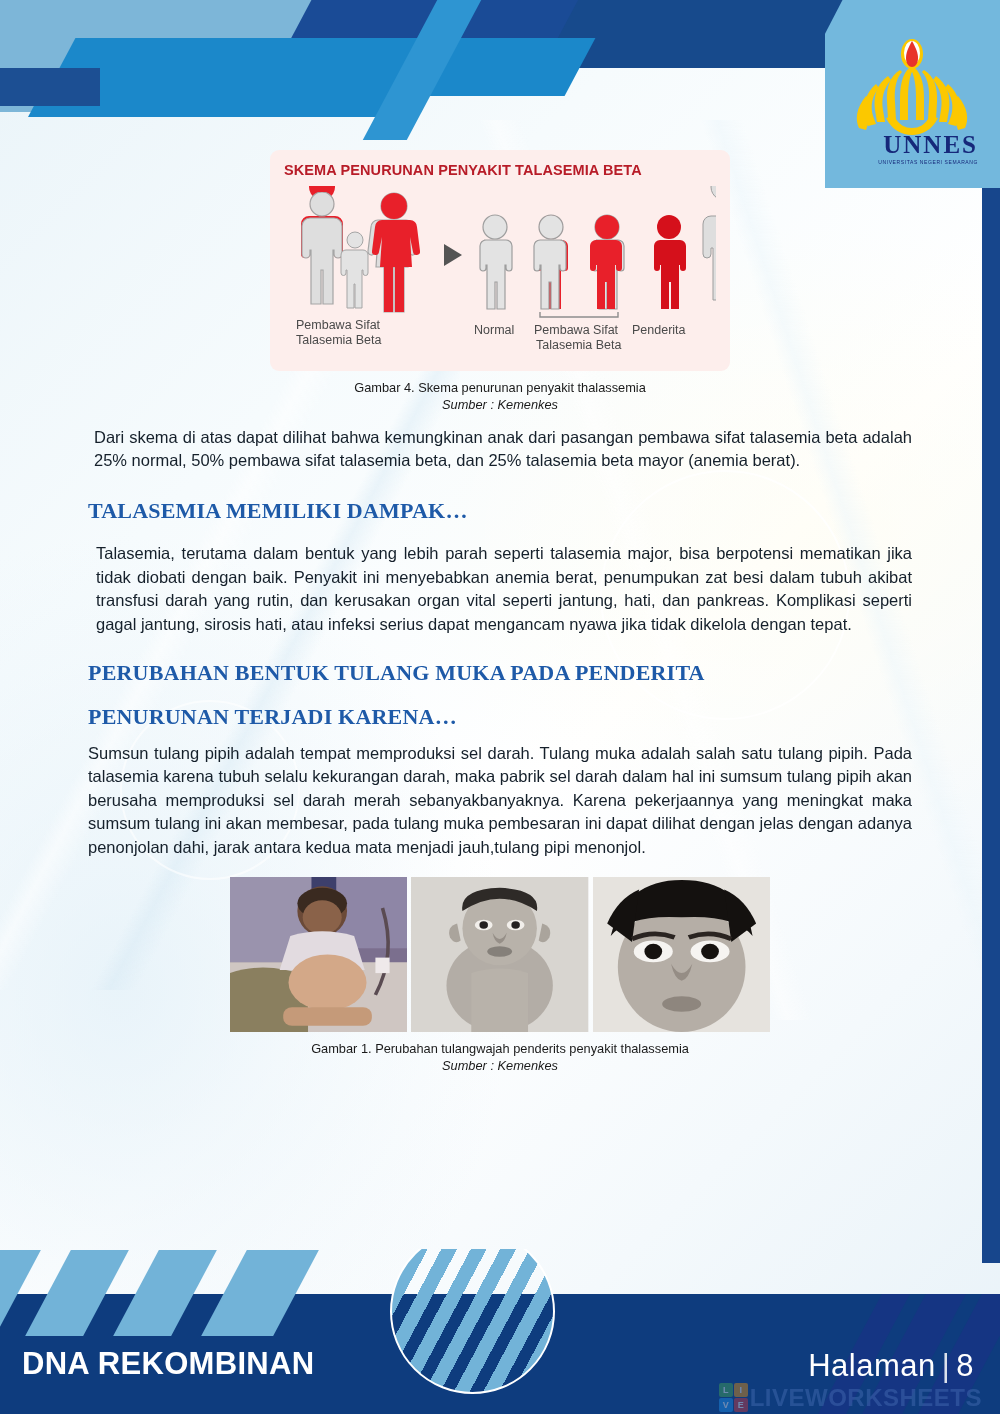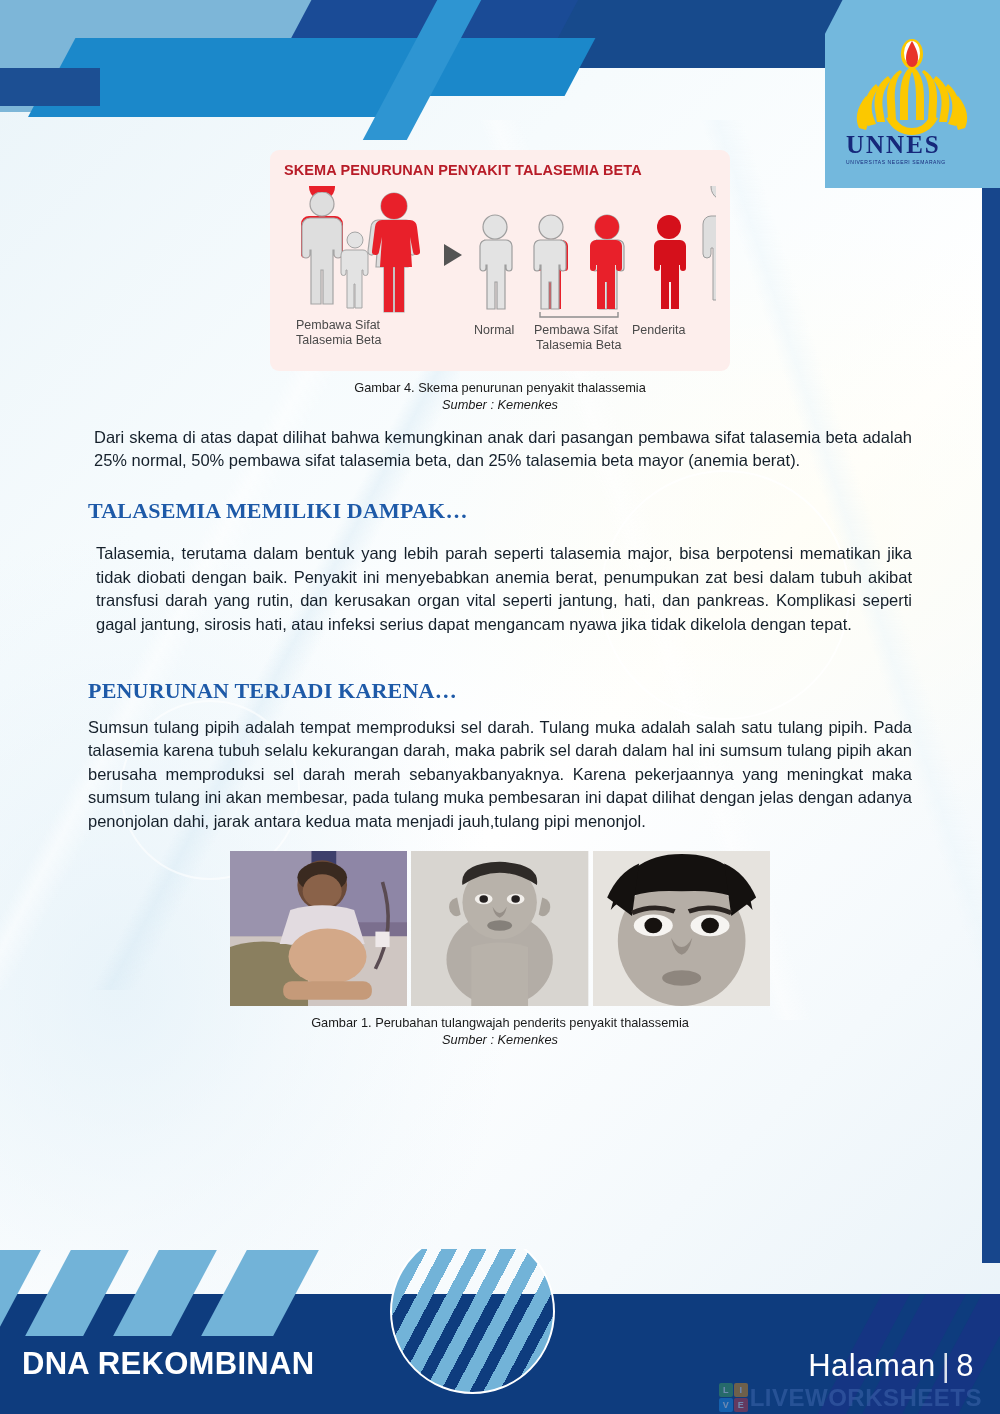--- a/index.html
+++ b/index.html
@@ -47,21 +47,21 @@
   .hdr-mid2 { position: absolute; top: 72px; left: 40px; width: 380px; height: 45px; background: #1b88ca;
      transform: skewX(-28deg); }
   .hdr-mid-strip { position: absolute; top: 0px; left: 400px; width: 44px; height: 140px; background: #2e95d2;
      transform: skewX(-28deg); }
   .hdr-dk-left { position: absolute; top: 68px; left: -30px; width: 130px; height: 38px; background: #1c4f93; }
   .hdr-lightband3 { position: absolute; top: 0px; left: -20px; width: 400px; height: 70px; background: #7db6d8; }
 
   .hdr-logo-panel { position: absolute; top: 0; right: 0; width: 175px; height: 188px; background: #73b8dd;
      clip-path: polygon(10% 0, 100% 0, 100% 100%, 0 100%, 0 18%); }
   .logo-wrap { position: absolute; top: 36px; right: 22px; width: 132px; height: 140px;
-     display: flex; flex-direction: column; align-items: flex-start; }
+     display: flex; flex-direction: column; align-items: flex-end; }
   .logo-flame { width: 100%; height: 100px; }
   .logo-name { font-family: "Liberation Serif", serif; font-weight: bold; font-size: 25px; letter-spacing: 2px;
      color: #16287a; line-height: 1; margin-top: -4px; }
   .logo-sub { font-size: 5px; letter-spacing: .6px; color: #16287a; margin-top: 2px; }
 
   
   .right-rail { position: absolute; top: 188px; right: 0; width: 18px; height: 1075px; background: #17468c; }
 
   
   .content { position: absolute; top: 150px; left: 0; width: 1000px; }
@@ -268,20 +268,21 @@
 
     <div class="body-col">
       <p class="para p1">Dari skema di atas dapat dilihat bahwa kemungkinan anak dari pasangan pembawa sifat talasemia beta adalah 25% normal, 50% pembawa sifat talasemia beta, dan 25% talasemia beta mayor (anemia berat).</p>
 
       <div style="height:26px"></div>
       <div class="h-blue">TALASEMIA MEMILIKI DAMPAK…</div>
       <div style="height:18px"></div>
       <p class="para" style="padding-left:8px">Talasemia, terutama dalam bentuk yang lebih parah seperti talasemia major, bisa berpotensi mematikan jika tidak diobati dengan baik. Penyakit ini menyebabkan anemia berat, penumpukan zat besi dalam tubuh akibat transfusi darah yang rutin, dan kerusakan organ vital seperti jantung, hati, dan pankreas. Komplikasi seperti gagal jantung, sirosis hati, atau infeksi serius dapat mengancam nyawa jika tidak dikelola dengan tepat.</p>
 
       <div style="height:24px"></div>
+      <div class="h-blue">PERUBAHAN BENTUK TULANG MUKA PADA PENDERITA</div>
       <div style="height:18px"></div>
       <div class="h-blue">PENURUNAN TERJADI KARENA…</div>
       <div style="height:12px"></div>
       <p class="para">Sumsun tulang pipih adalah tempat memproduksi sel darah. Tulang muka adalah salah satu tulang pipih. Pada talasemia karena tubuh selalu kekurangan darah, maka pabrik sel darah dalam hal ini sumsum tulang pipih akan berusaha memproduksi sel darah merah sebanyakbanyaknya. Karena pekerjaannya yang meningkat maka sumsum tulang ini akan membesar, pada tulang muka pembesaran ini dapat dilihat dengan jelas dengan adanya penonjolan dahi, jarak antara kedua mata menjadi jauh,tulang pipi menonjol.</p>
     </div>
 
     <div>
       <div class="photos">
         <div class="photo">
           <svg viewBox="0 0 100 100" preserveAspectRatio="none" width="100%" height="100%">

